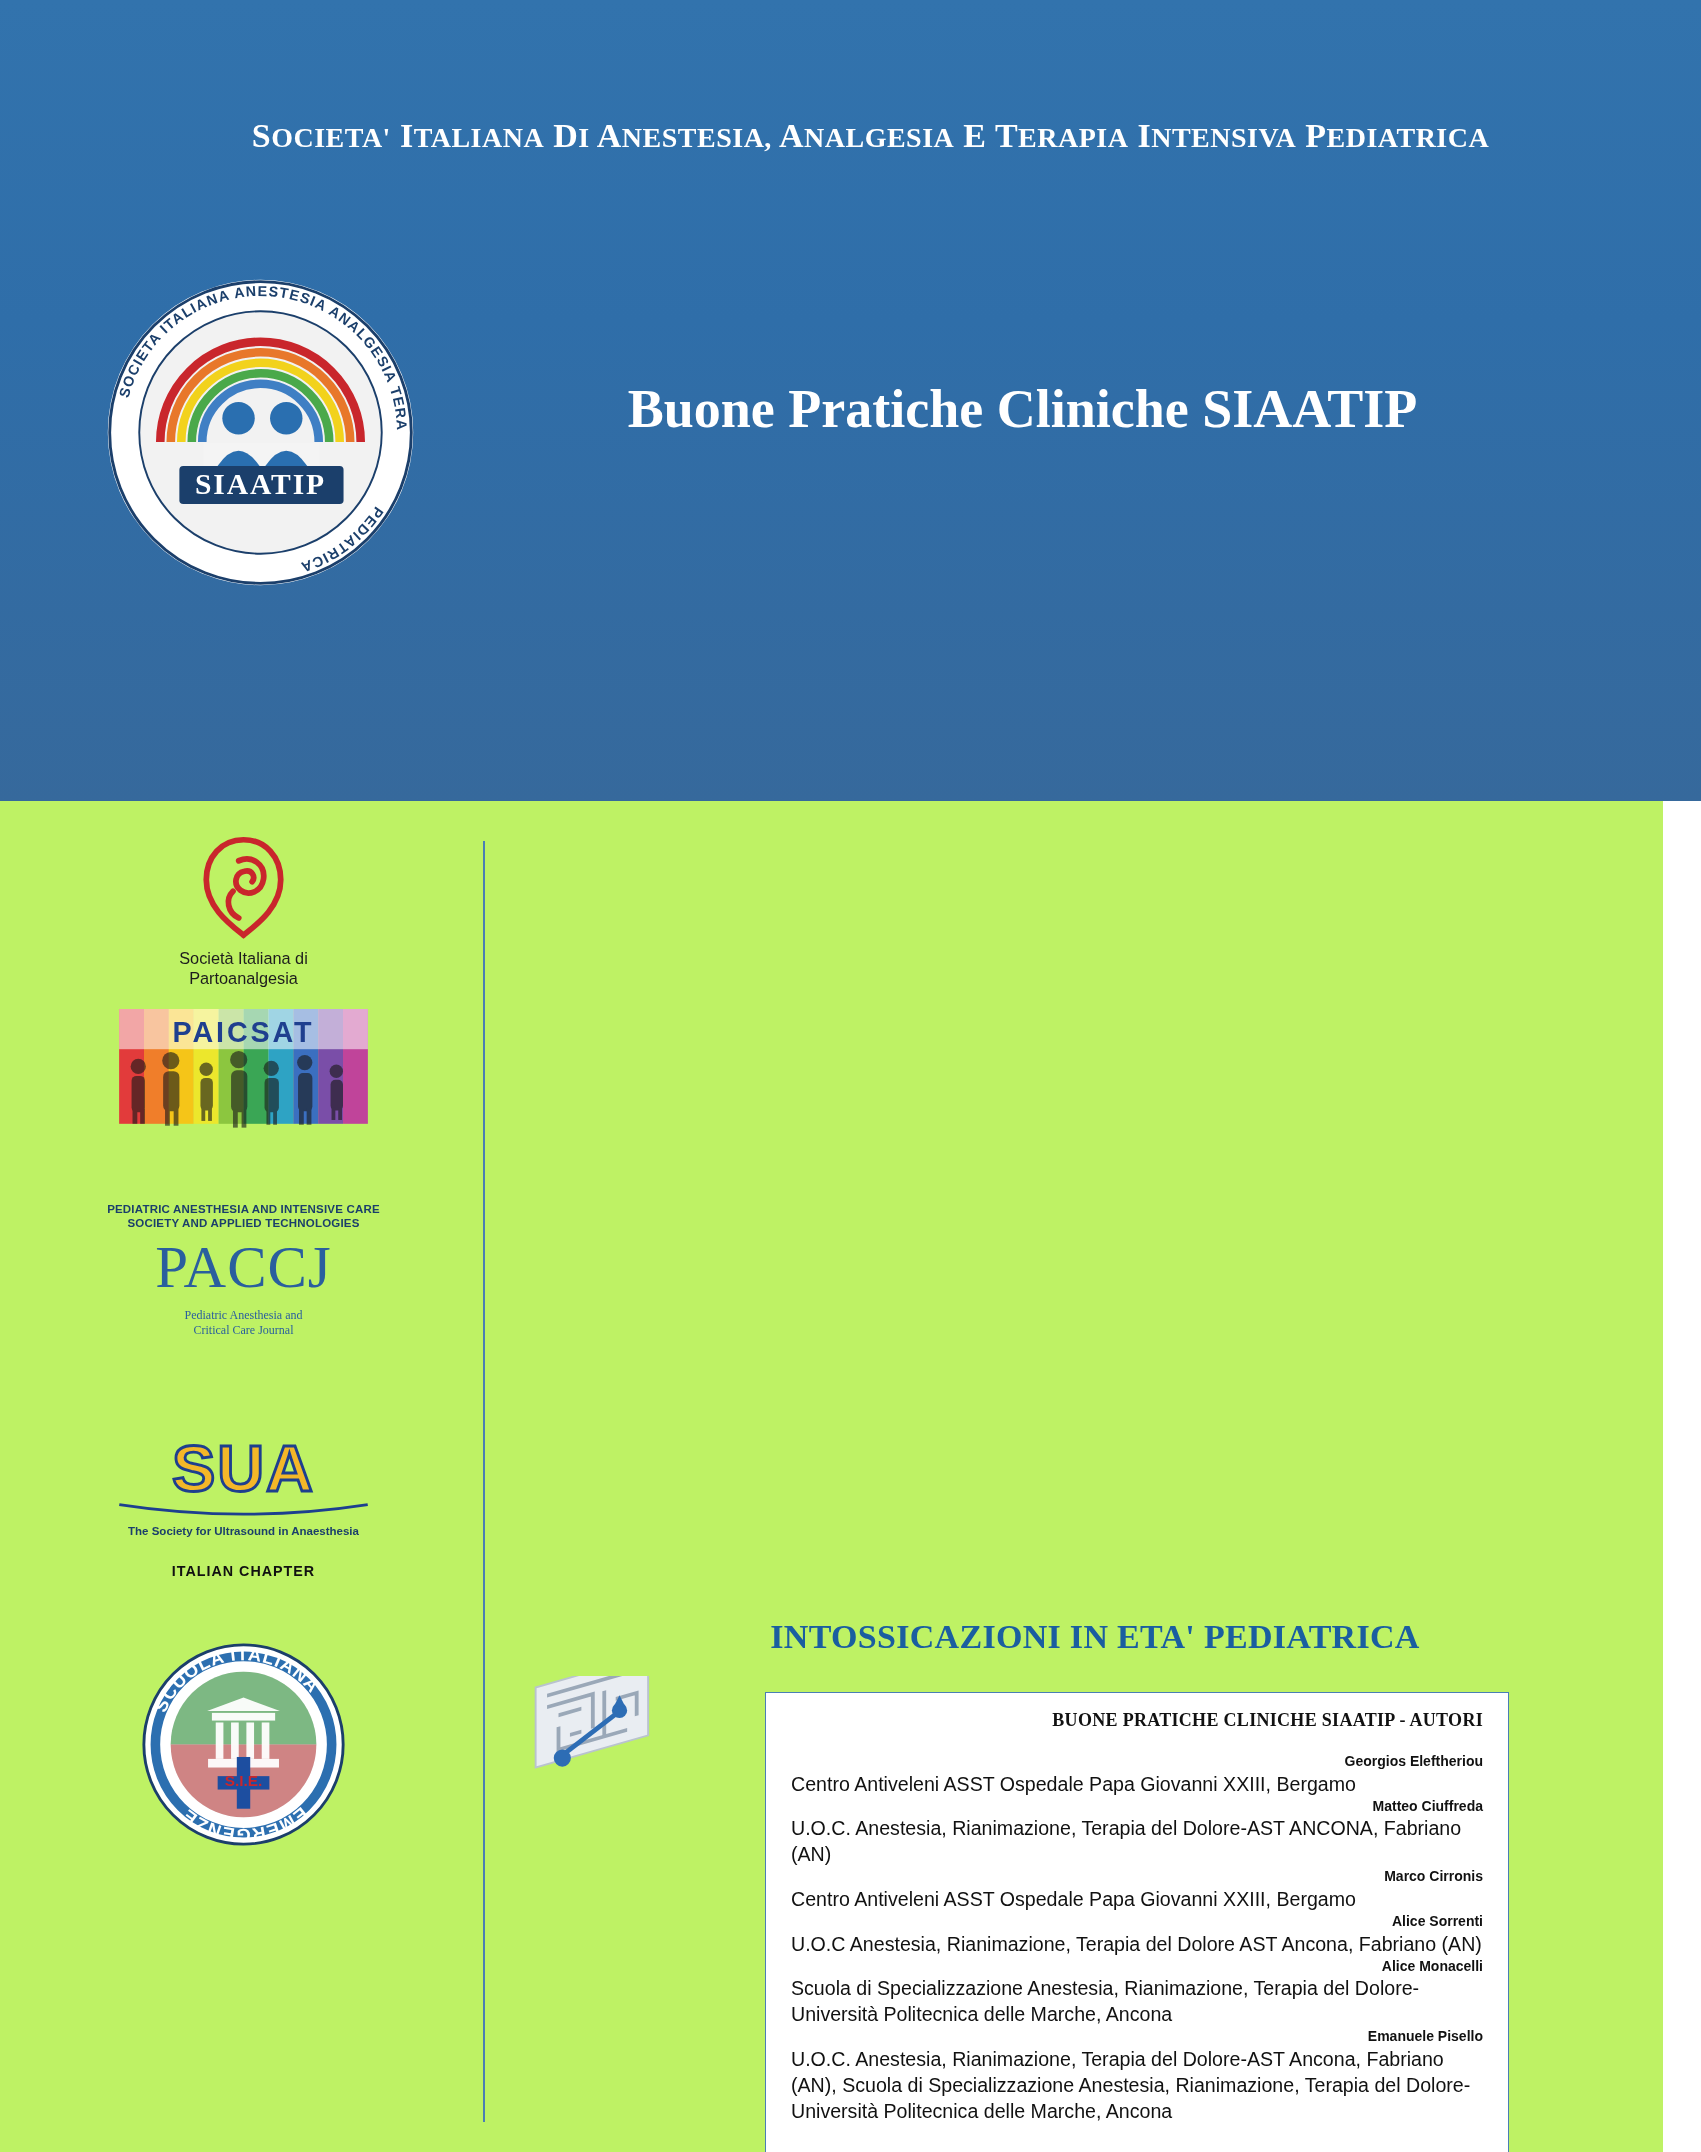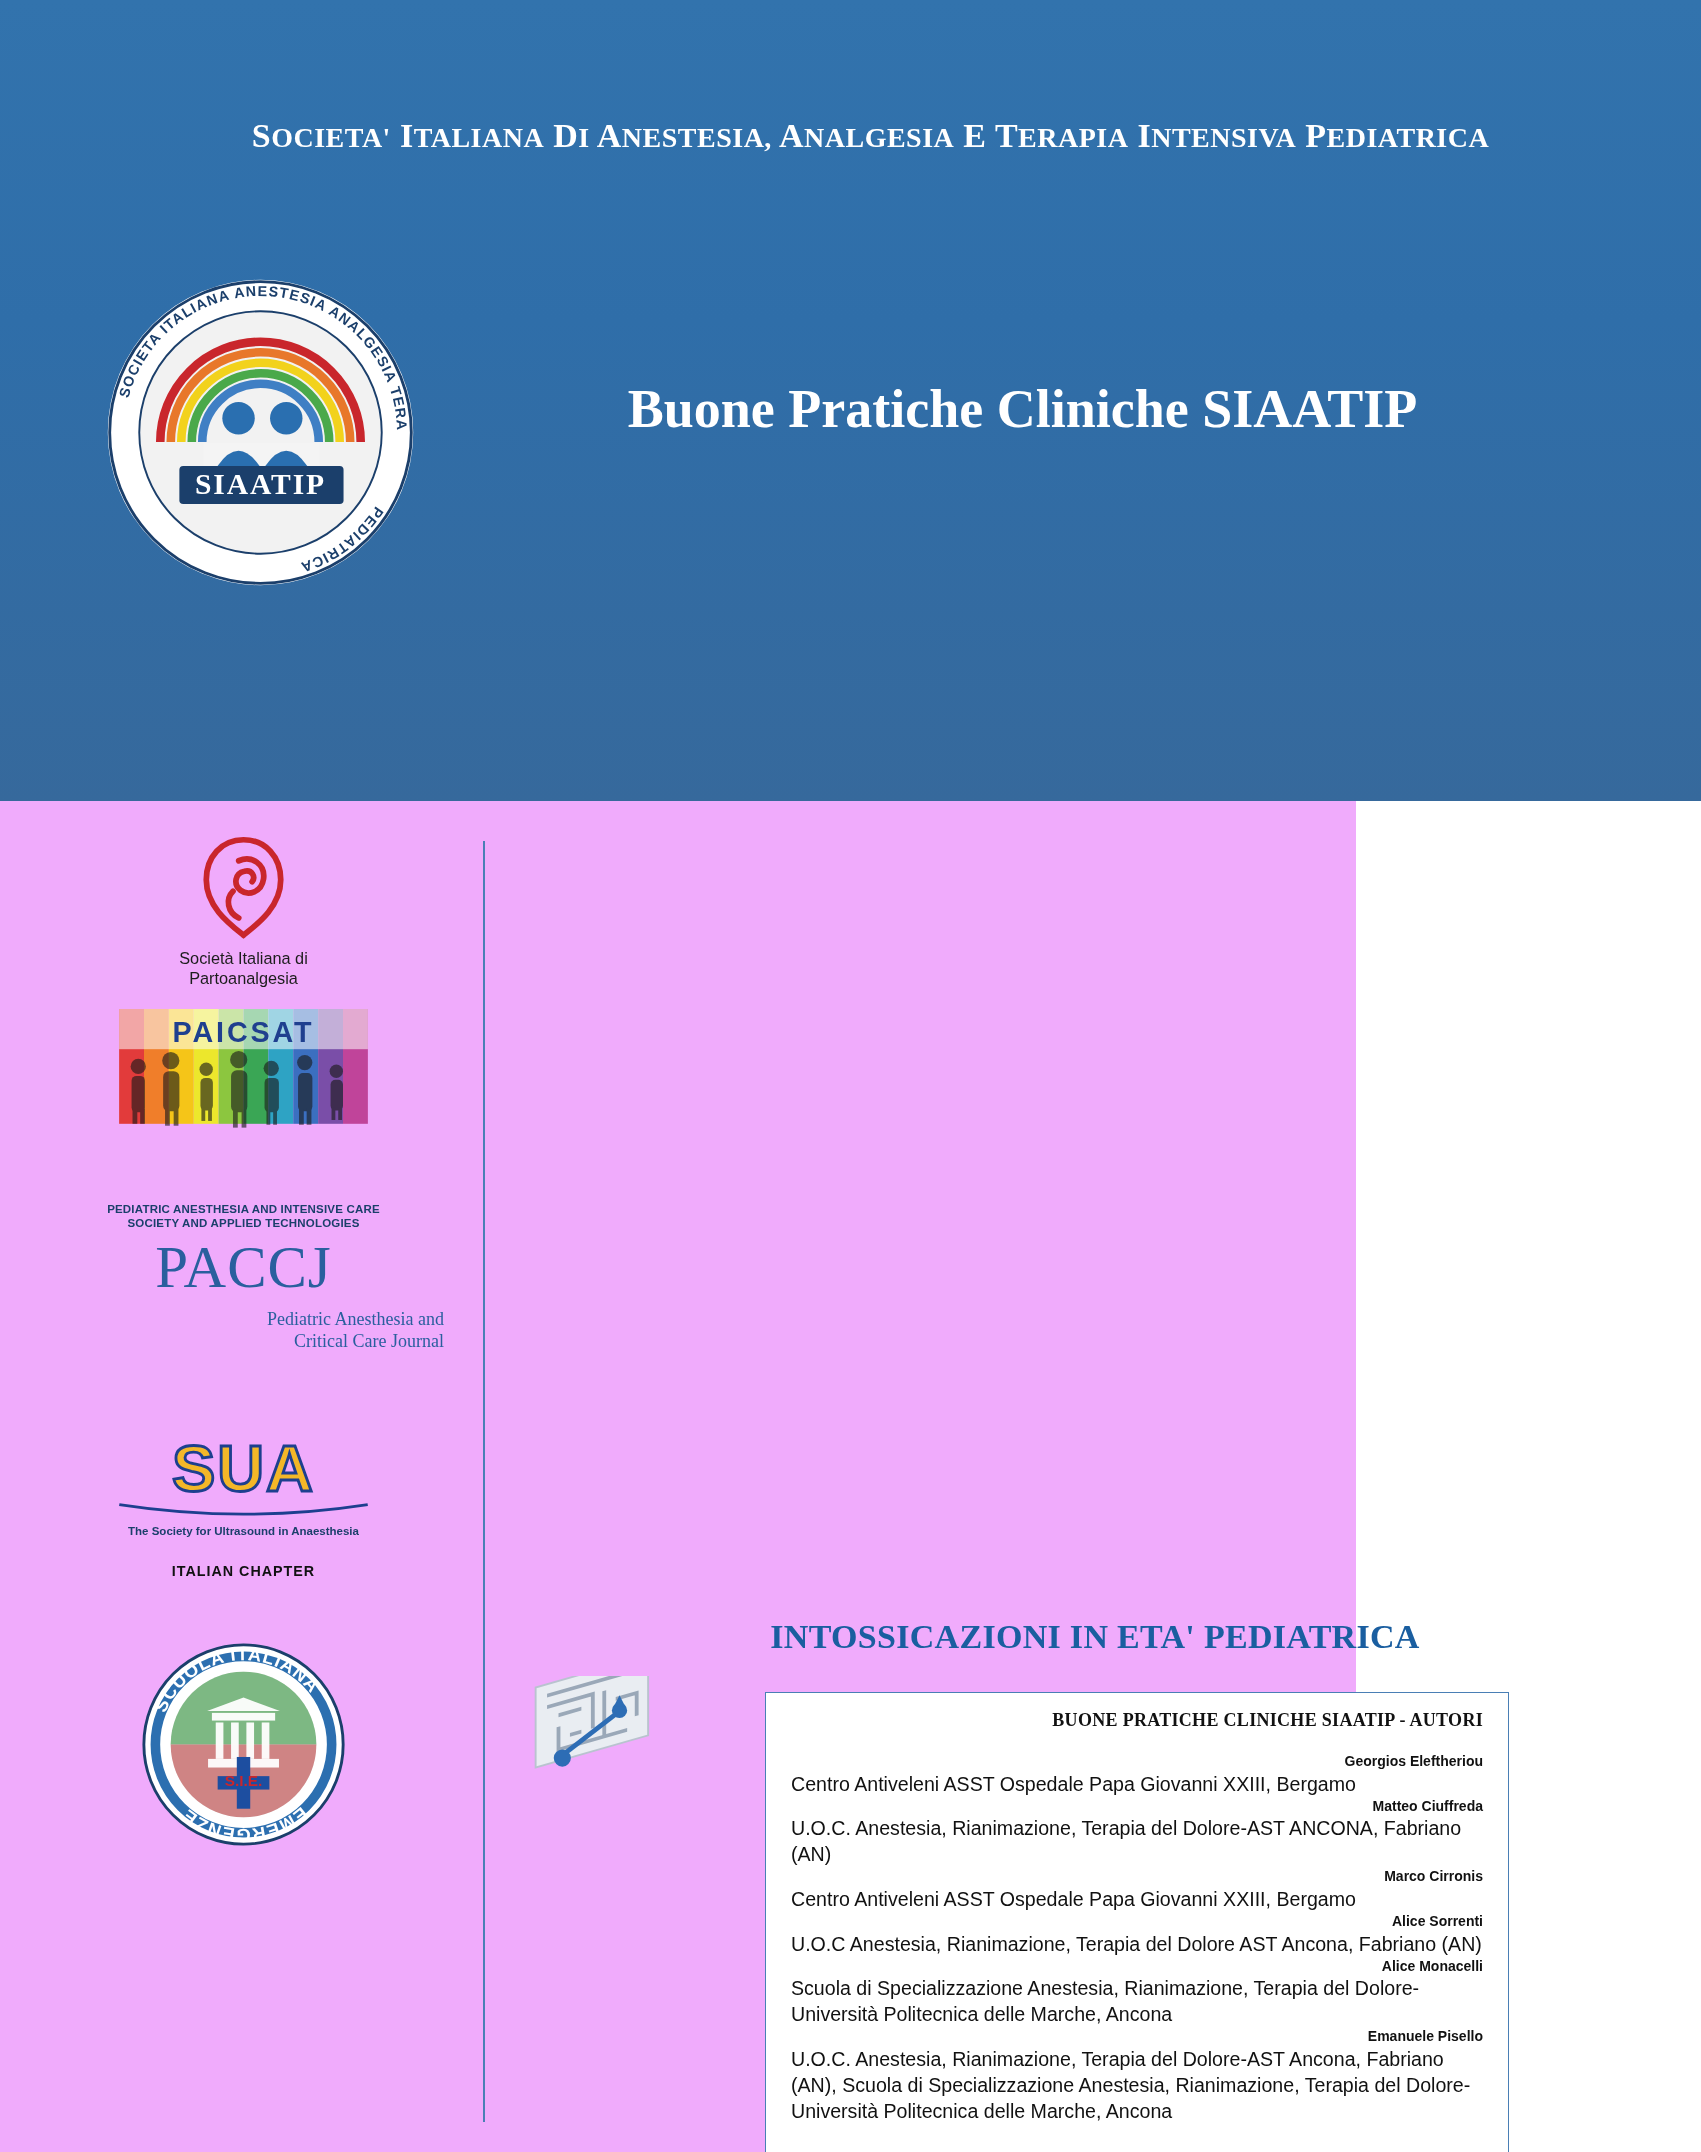--- a/index.html
+++ b/index.html
@@ -56,23 +56,23 @@
     text-align: center;
     color: #ffffff;
     font-family: "Liberation Serif", serif;
     font-weight: bold;
     font-size: 54px;
   }
 
   
   .content {
     position: relative;
-    width: 1356px;
+    width: 1663px;
     height: 1352px;
-    background: #f0abfc;
+    background: #bef264;
   }
 
   .left-rail {
     position: absolute;
     left: 0;
     top: 0;
     width: 483px;
     height: 1352px;
   }
   .divider {
@@ -286,21 +286,21 @@
         </g>
       </svg>
       <div class="logo-caption" style="font-size:11.5px;font-weight:bold;color:#1b3f6b;letter-spacing:0.2px;margin-top:16px;">
         <span>PEDIATRIC ANESTHESIA AND INTENSIVE CARE</span><br>
         <span>SOCIETY AND APPLIED TECHNOLOGIES</span>
       </div>
     </div>
 
     <div class="logo-block" style="top:432px;">
       <div style="font-family:'Liberation Serif',serif;font-size:59px;color:#2a5f9e;letter-spacing:1px;">PACCJ</div>
-      <div class="logo-caption" style="color:#2a5f9e;font-family:'Liberation Serif',serif;font-size:18px;text-align:right;">
+      <div class="logo-caption" style="color:#2a5f9e;font-family:'Liberation Serif',serif;font-size:12px;">
         <span>Pediatric Anesthesia and</span><br>
         <span>Critical Care Journal</span>
       </div>
     </div>
 
     <div class="logo-block" style="top:631px;">
       <svg width="287" height="86" viewBox="0 0 300 90" style="margin:0 auto;">
         <text x="150" y="62" text-anchor="middle" font-family="Liberation Sans, sans-serif" font-size="68" font-weight="bold" fill="#f4b728" stroke="#1d3f8f" stroke-width="3" letter-spacing="2">SUA</text>
         <path d="M20 76 Q150 96 280 76" fill="none" stroke="#1d3f8f" stroke-width="3"></path>
       </svg>

